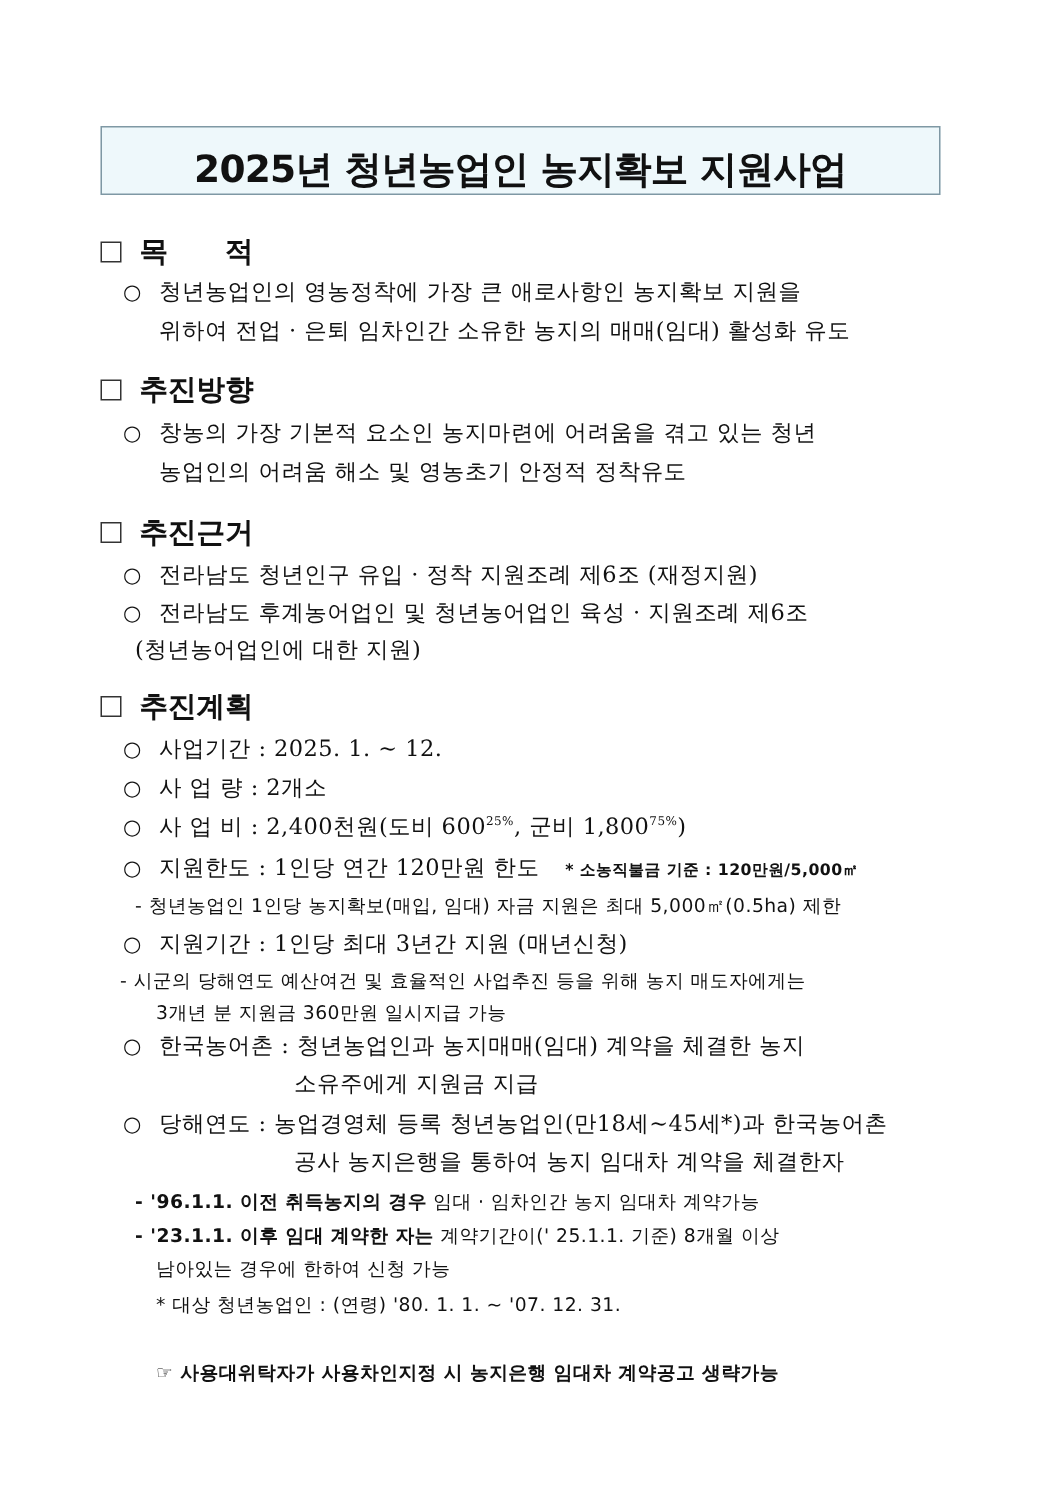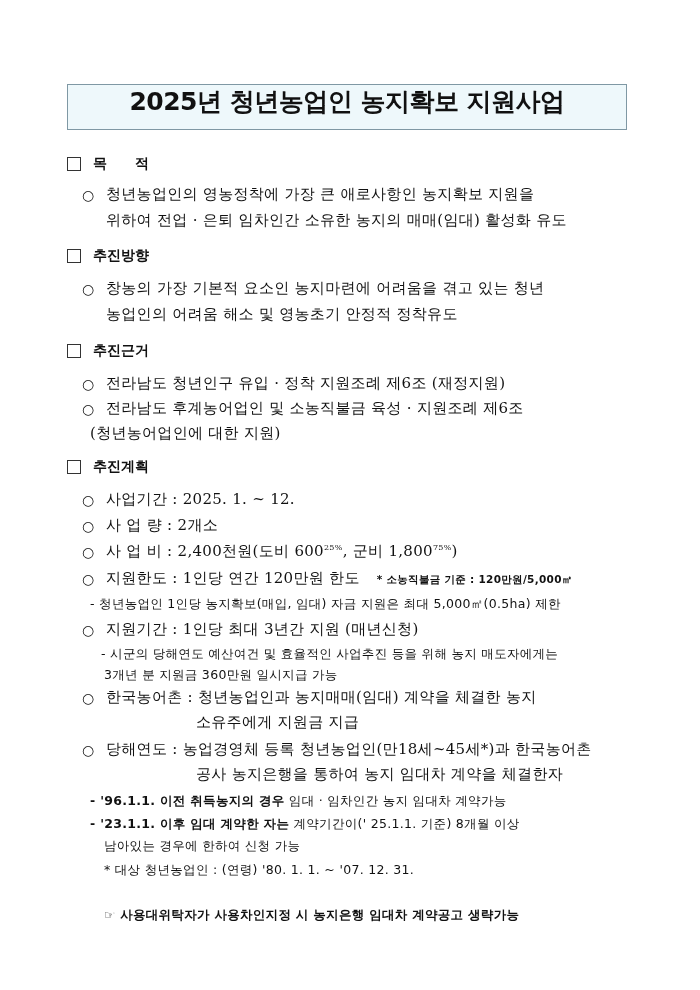--- a/index.html
+++ b/index.html
@@ -1,23 +1,23 @@
 <!DOCTYPE html>
 <html><head>
 <meta charset="utf-8">
 <style>
   html, body { margin: 0; padding: 0; background: #ffffff; }
   body { width: 700px; height: 990px; position: relative; overflow: hidden;
          font-family: "DejaVu Serif", "Liberation Serif", serif; color: #111; }
   .title-box { position: absolute; left: 67px; top: 84px; width: 560px; height: 46px;
                background: #eef8fb; border: 1.5px solid #7f98a4; box-sizing: border-box;
-               display: flex; align-items: flex-start; justify-content: center; }
+               display: flex; align-items: flex-end; justify-content: center; }
   .title-box span { font-family: "DejaVu Sans", "Liberation Sans", sans-serif; font-weight: bold;
                     font-size: 25px; letter-spacing: -0.5px; color: #111; }
-  .sec { position: absolute; left: 67px; font-family: "DejaVu Sans", "Liberation Sans", sans-serif; font-weight: bold; font-size: 14px; display: flex; align-items: center; }
+  .sec { position: absolute; left: 67px; font-family: "DejaVu Sans", "Liberation Sans", sans-serif; font-weight: bold; font-size: 19px; display: flex; align-items: center; }
   .sec .box { width: 14px; height: 14px; border: 1.3px solid #333; margin-right: 12px; box-sizing: border-box; }
   .line { position: absolute; font-size: 15px; white-space: nowrap; letter-spacing: 0.3px; }
   .bul { position: absolute; left: 82px; font-size: 14px; }
   .sans { font-family: "DejaVu Sans", "Liberation Sans", sans-serif; }
   .small { font-size: 12.5px; }
   .bold { font-weight: bold; margin-top: 21px; }
   sup { font-size: 8px; vertical-align: 6px; }
   .note { font-family: "DejaVu Sans", "Liberation Sans", sans-serif; font-weight: bold; font-size: 10.5px; text-align: center; }
 </style>
 </head>
@@ -43,21 +43,21 @@
 <div class="line" style="left:106px;top:279px">창농의 가장 기본적 요소인 농지마련에 어려움을 겪고 있는 청년</div>
 <div class="line" style="left:106px;top:305px">농업인의 어려움 해소 및 영농초기 안정적 정착유도</div>
 
 <div class="sec" style="top:342px">
   <span class="box"></span>
   <span>추진근거</span>
 </div>
 <div class="bul" style="top:376px">○</div>
 <div class="line" style="left:106px;top:374px">전라남도 청년인구 유입 · 정착 지원조례 제6조 (재정지원)</div>
 <div class="bul" style="top:401px">○</div>
-<div class="line" style="left:106px;top:399px">전라남도 후계농어업인 및 소농직불금 육성 · 지원조례 제6조</div>
+<div class="line" style="left:106px;top:399px">전라남도 후계농어업인 및 청년농어업인 육성 · 지원조례 제6조</div>
 <div class="line" style="left:90px;top:424px">(청년농어업인에 대한 지원)</div>
 
 <div class="sec" style="top:458px">
   <span class="box"></span>
   <span>추진계획</span>
 </div>
 
 <div class="bul" style="top:492px">○</div>
 <div class="line" style="left:106px;top:490px">
   <span>사업기간</span><span> : </span><span>2025. 1. ~ 12.</span>
@@ -78,21 +78,21 @@
   <span>지원한도</span><span> : </span><span>1인당 연간 120만원 한도</span>
   <span class="note" style="margin-left:12px">* 소농직불금 기준 : 120만원/5,000㎡</span>
 </div>
 
 <div class="line sans small" style="left:90px;top:596px">- 청년농업인 1인당 농지확보(매입, 임대) 자금 지원은 최대 5,000㎡(0.5ha) 제한</div>
 
 <div class="bul" style="top:622px">○</div>
 <div class="line" style="left:106px;top:620px">
   <span>지원기간</span><span> : </span><span>1인당 최대 3년간 지원 (매년신청)</span>
 </div>
-<div class="line sans small" style="left:101px;top:646px">- 시군의 당해연도 예산여건 및 효율적인 사업추진 등을 위해 농지 매도자에게는</div>
+<div class="line sans small" style="left:80px;top:646px">- 시군의 당해연도 예산여건 및 효율적인 사업추진 등을 위해 농지 매도자에게는</div>
 <div class="line sans small" style="left:104px;top:667px">3개년 분 지원금 360만원 일시지급 가능</div>
 
 <div class="bul" style="top:690px">○</div>
 <div class="line" style="left:106px;top:688px">
   <span>한국농어촌</span><span> : </span><span>청년농업인과 농지매매(임대) 계약을 체결한 농지</span>
 </div>
 <div class="line" style="left:196px;top:713px">소유주에게 지원금 지급</div>
 
 <div class="bul" style="top:742px">○</div>
 <div class="line" style="left:106px;top:740px">

